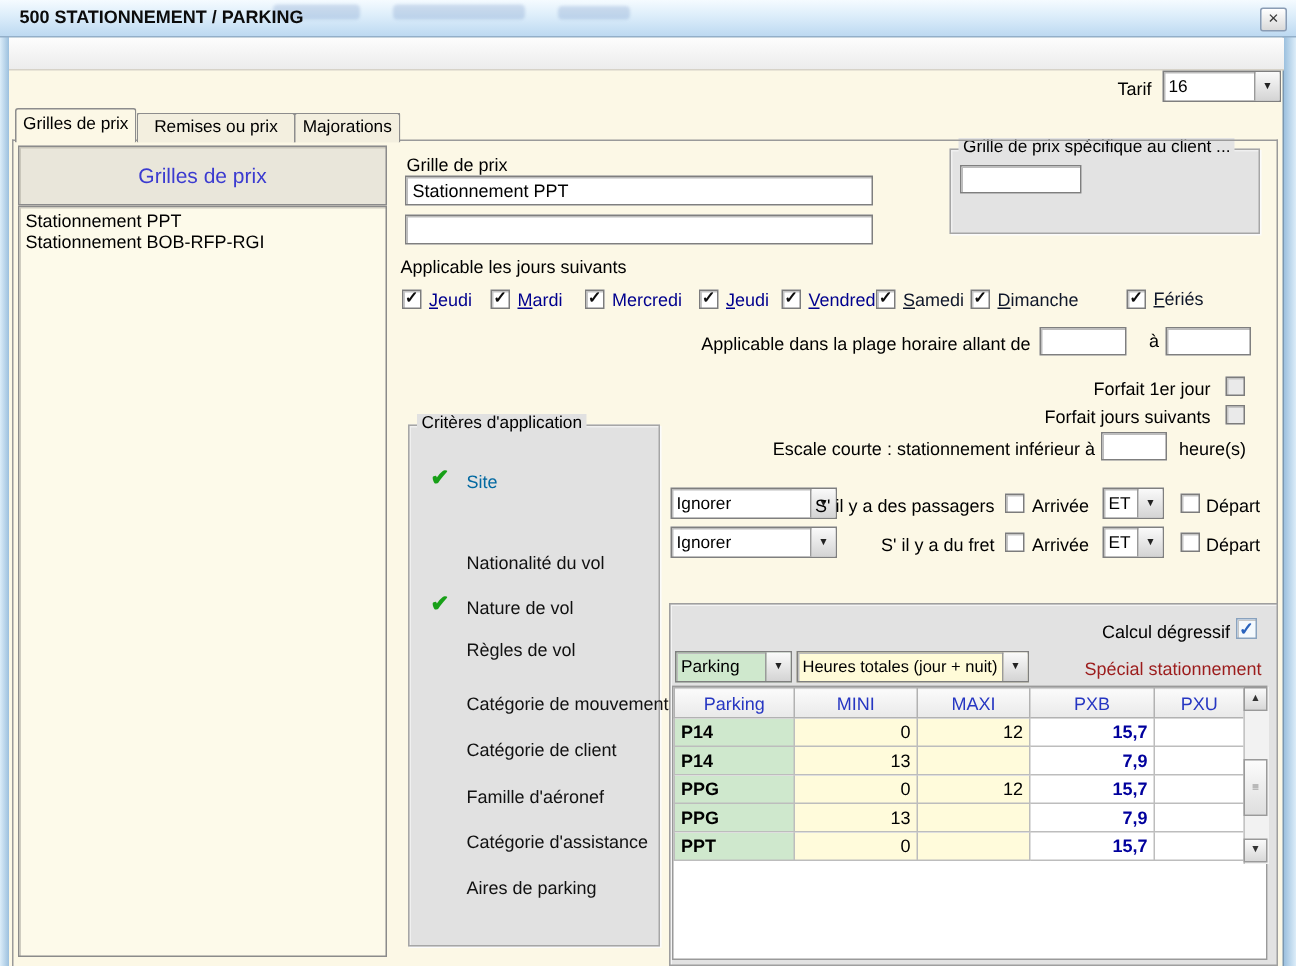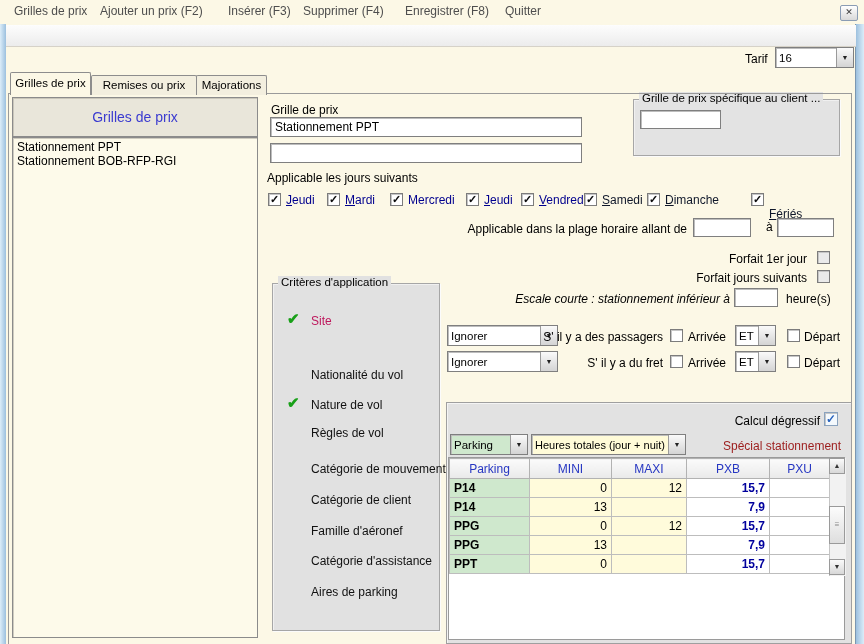--- a/index.html
+++ b/index.html
@@ -54,21 +54,21 @@
     text-align:center;line-height:38px;font-size:14px;color:#3b3bd0;z-index:2;}
   .lp-list{position:absolute;left:12px;top:137px;width:246px;height:501px;background:#fdfaea;
     border:1px solid #8b8b8b;box-shadow:inset 1px 1px 0 #cfccc0;box-sizing:border-box;z-index:2;padding-top:2px;}
   .lp-item{font-size:12px;padding:0 4px;line-height:14px;white-space:nowrap;cursor:default;}
   
   .day-label{position:absolute;font-size:12px;white-space:nowrap;}
   .wd{color:#00008e;}.we{color:#0f172a;}
   .ul::first-letter{text-decoration:underline;}
   
   .crit-item{position:absolute;font-size:12px;color:#111;white-space:nowrap;}
-  .crit-item.red{color:#be185d;text-align:center;}
+  .crit-item.red{color:#0369a1;text-align:center;}
   .crit-check{position:absolute;color:#18a018;font-size:15px;font-weight:bold;line-height:14px;}
   
   .panel{position:absolute;left:446px;top:402px;width:406px;height:242px;background:#e2e2e2;
     border:1px solid #9f9f9f;box-shadow:inset 1px 1px 0 #f4f4f4;box-sizing:border-box;z-index:2;}
   .special{color:#9c1c1c;}
   .grid-wrap{position:absolute;left:448px;top:457px;width:397px;height:183px;background:#fff;
     border:1px solid #9a9a9a;box-sizing:border-box;z-index:3;}
   table.grid{border-collapse:collapse;table-layout:fixed;position:absolute;left:0;top:0;width:380px;}
   .grid th{background:linear-gradient(#fbfbfb,#e9e9e9);color:#2636c2;font-weight:normal;
     font-size:12px;border:1px solid #b2b2b2;height:19px;padding:0;}
@@ -82,20 +82,26 @@
   .sb-btn{position:absolute;left:380px;width:16px;height:16px;background:linear-gradient(#fafafa,#d8d8d8);
     border:1px solid #9a9a9a;box-sizing:border-box;font-size:7px;text-align:center;line-height:14px;color:#333;}
   .sb-thumb{position:absolute;left:380px;top:48px;width:16px;height:38px;background:linear-gradient(#fcfcfc,#dedede);
     border:1px solid #9a9a9a;box-sizing:border-box;font-size:8px;text-align:center;line-height:36px;color:#8a8a8a;letter-spacing:0;}
 </style>
 </head>
 <body>
 
 <div class="page">
 
+  <div class="titlebar">
+    <span class="artifact" style="left:182px;top:3px;width:58px;height:10px;"></span>
+    <span class="artifact" style="left:262px;top:3px;width:88px;height:10px;"></span>
+    <span class="artifact" style="left:372px;top:4px;width:48px;height:9px;"></span>
+    <span class="title-text">500 STATIONNEMENT / PARKING</span>
+  </div>
   <div class="close-btn">
     <span>✕</span>
   </div>
   <div class="frame-l"></div>
   <div class="frame-r"></div>
 
   <div class="menubar"></div>
   <span class="menu-item" style="left:14px;">Grilles de prix</span>
   <span class="menu-item" style="left:100px;">Ajouter un prix (F2)</span>
   <span class="menu-item" style="left:228px;">Insérer (F3)</span>
@@ -139,33 +145,33 @@
   <span class="day-label wd" style="left:408px;top:193px;">Mercredi</span>
   <span class="cb on" style="left:466px;top:193px;"></span>
   <span class="day-label wd ul" style="left:484px;top:193px;">Jeudi</span>
   <span class="cb on" style="left:521px;top:193px;"></span>
   <span class="day-label wd ul" style="left:539px;top:193px;">Vendredi</span>
   <span class="cb on" style="left:584px;top:193px;"></span>
   <span class="day-label we ul" style="left:602px;top:193px;">Samedi</span>
   <span class="cb on" style="left:647px;top:193px;"></span>
   <span class="day-label we ul" style="left:665px;top:193px;text-align:right;">Dimanche</span>
   <span class="cb on" style="left:751px;top:193px;"></span>
-  <span class="day-label we ul" style="left:769px;top:207px;">Fériés</span>
+  <span class="day-label we ul" style="left:769px;top:192px;">Fériés</span>
 
   <span class="label" style="right:177px;top:222px;">Applicable  dans la plage horaire allant de</span>
   <div class="field" style="left:693px;top:218px;width:58px;height:19px;box-sizing:border-box;"></div>
   <span class="label" style="left:766px;top:220px;">à</span>
   <div class="field" style="left:777px;top:218px;width:57px;height:19px;box-sizing:border-box;"></div>
 
   <span class="label" style="right:57px;top:252px;margin-left:41px;">Forfait 1er jour</span>
   <span class="cb dim" style="left:817px;top:251px;"></span>
   <span class="label" style="right:57px;top:271px;">Forfait jours suivants</span>
   <span class="cb dim" style="left:817px;top:270px;"></span>
 
-  <span class="label" style="right:134px;top:292px;font-style:italic;">Escale courte : stationnement  inférieur à</span>
+  <span class="label" style="right:134px;top:292px;">Escale courte : stationnement  inférieur à</span>
   <div class="field" style="left:734px;top:288px;width:44px;height:19px;box-sizing:border-box;"></div>
   <span class="label" style="left:786px;top:292px;">heure(s)</span>
 
   <div class="gb" style="left:272px;top:283px;width:168px;height:348px;background:#e1e1e1;z-index:2;">
     <span class="gb-label" style="background:#e1e1e1;">Critères d'application</span>
     <span class="crit-check" style="left:14px;top:28px;">✔</span>
     <span class="crit-item red" style="left:38px;top:30px;">Site</span>
     <span class="crit-item" style="left:38px;top:84px;">Nationalité du vol</span>
     <span class="crit-check" style="left:14px;top:112px;">✔</span>
     <span class="crit-item" style="left:38px;top:114px;">Nature de vol</span>

